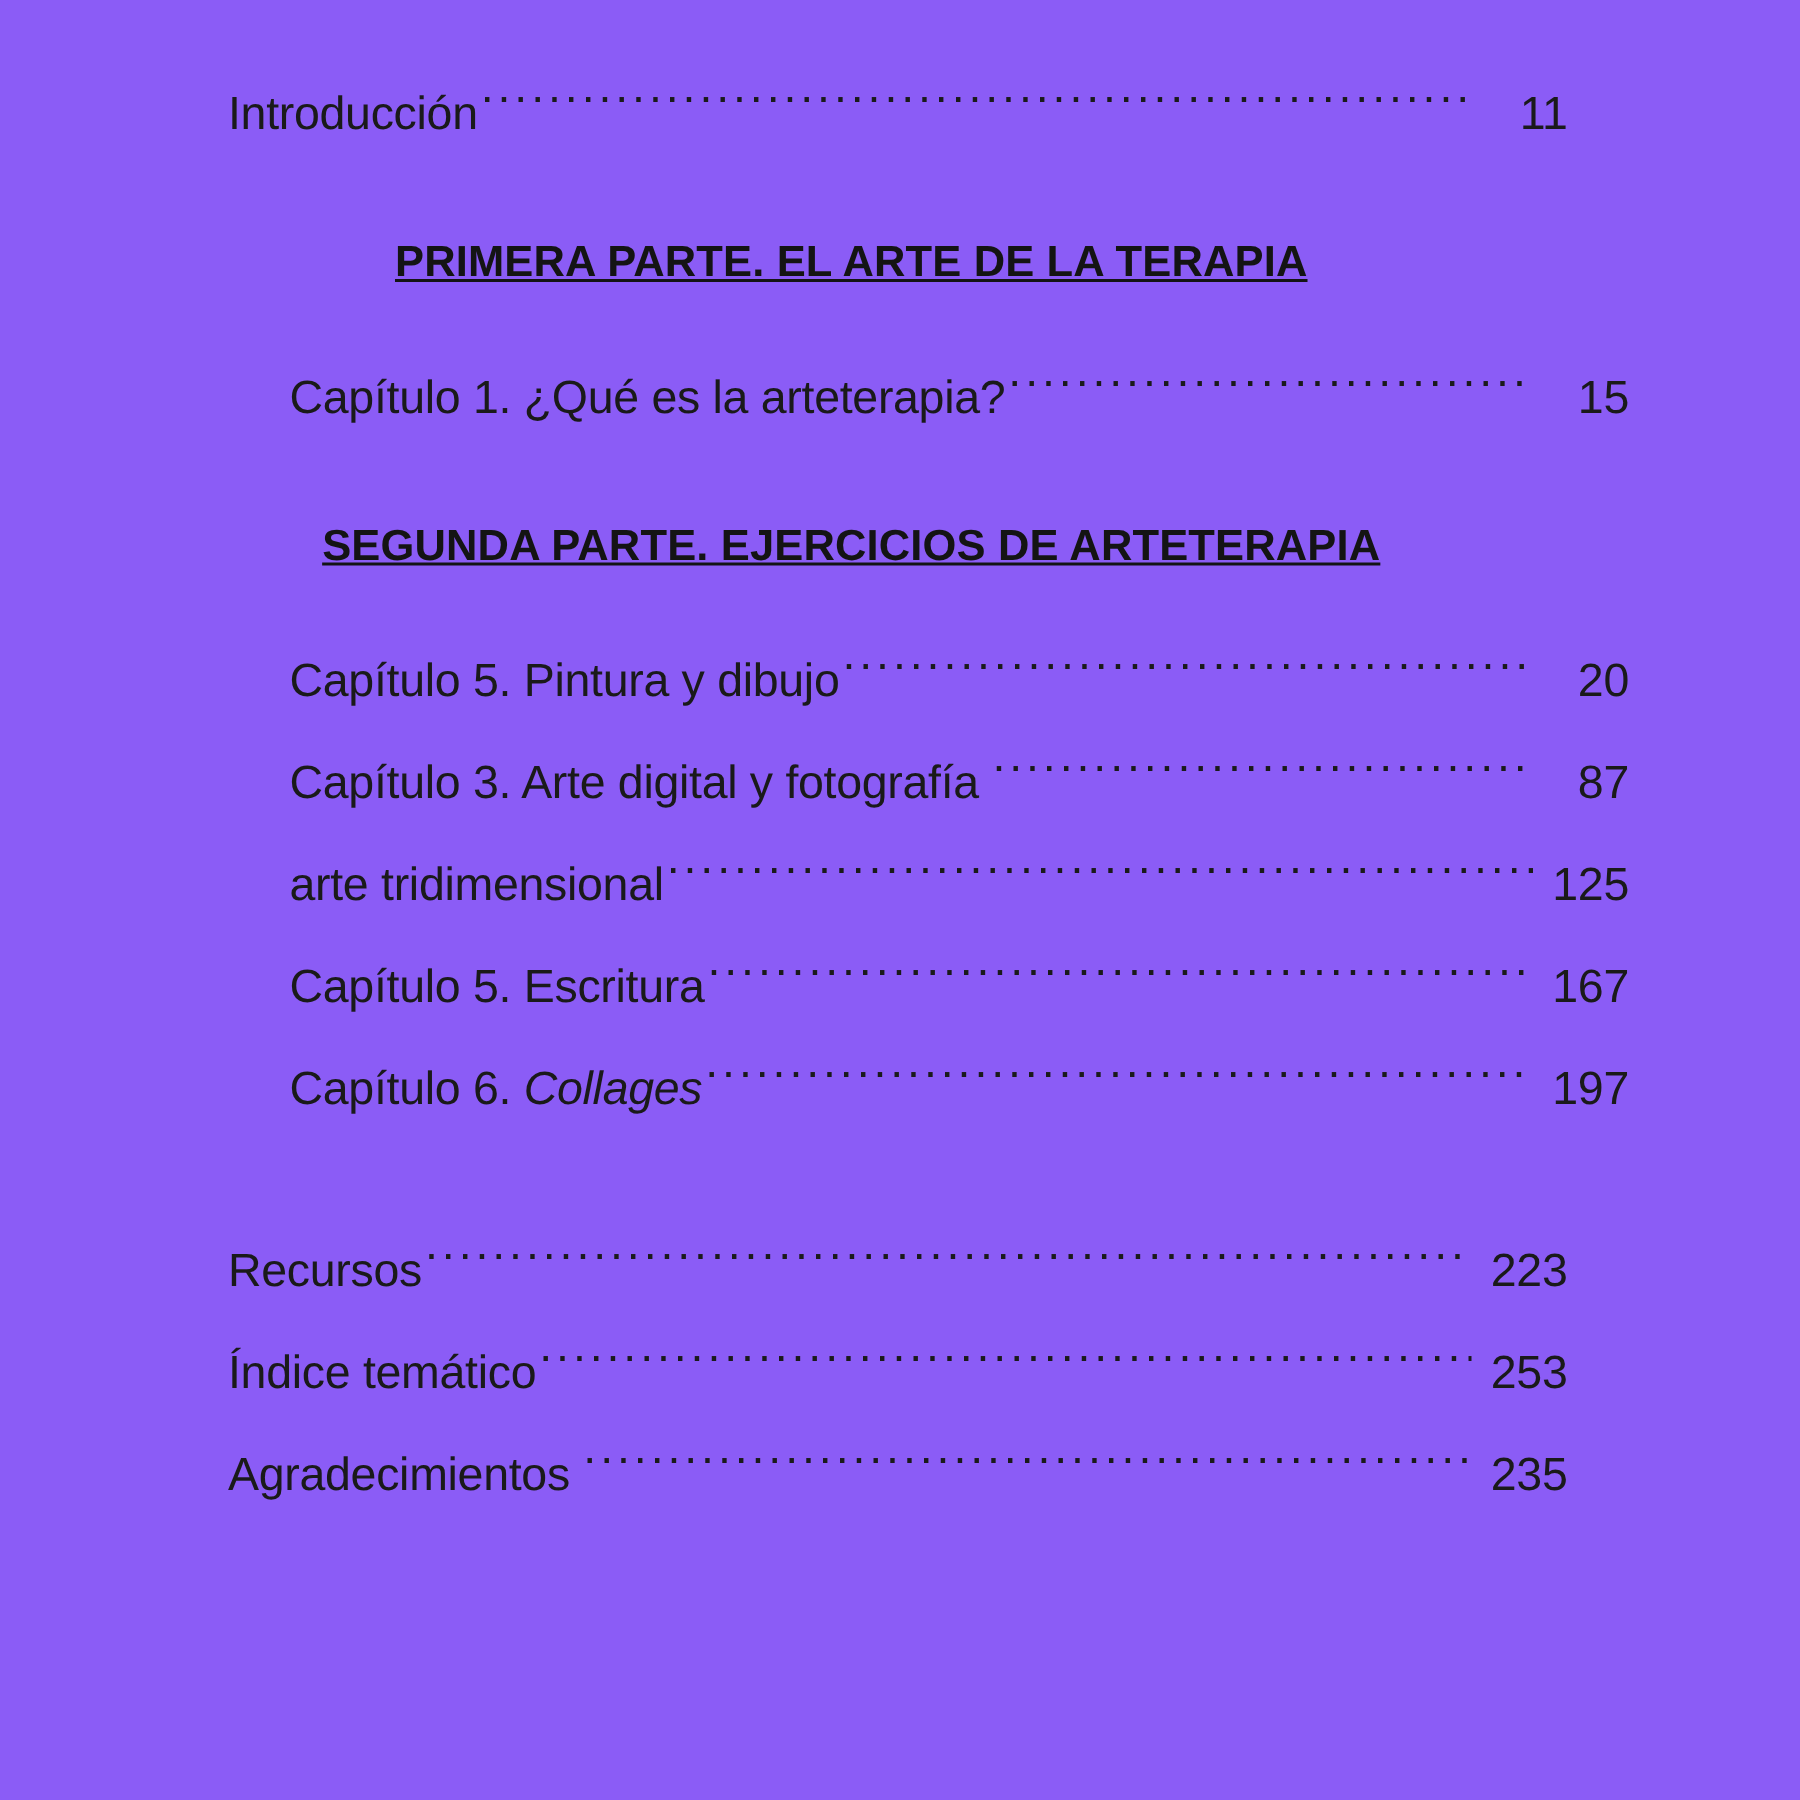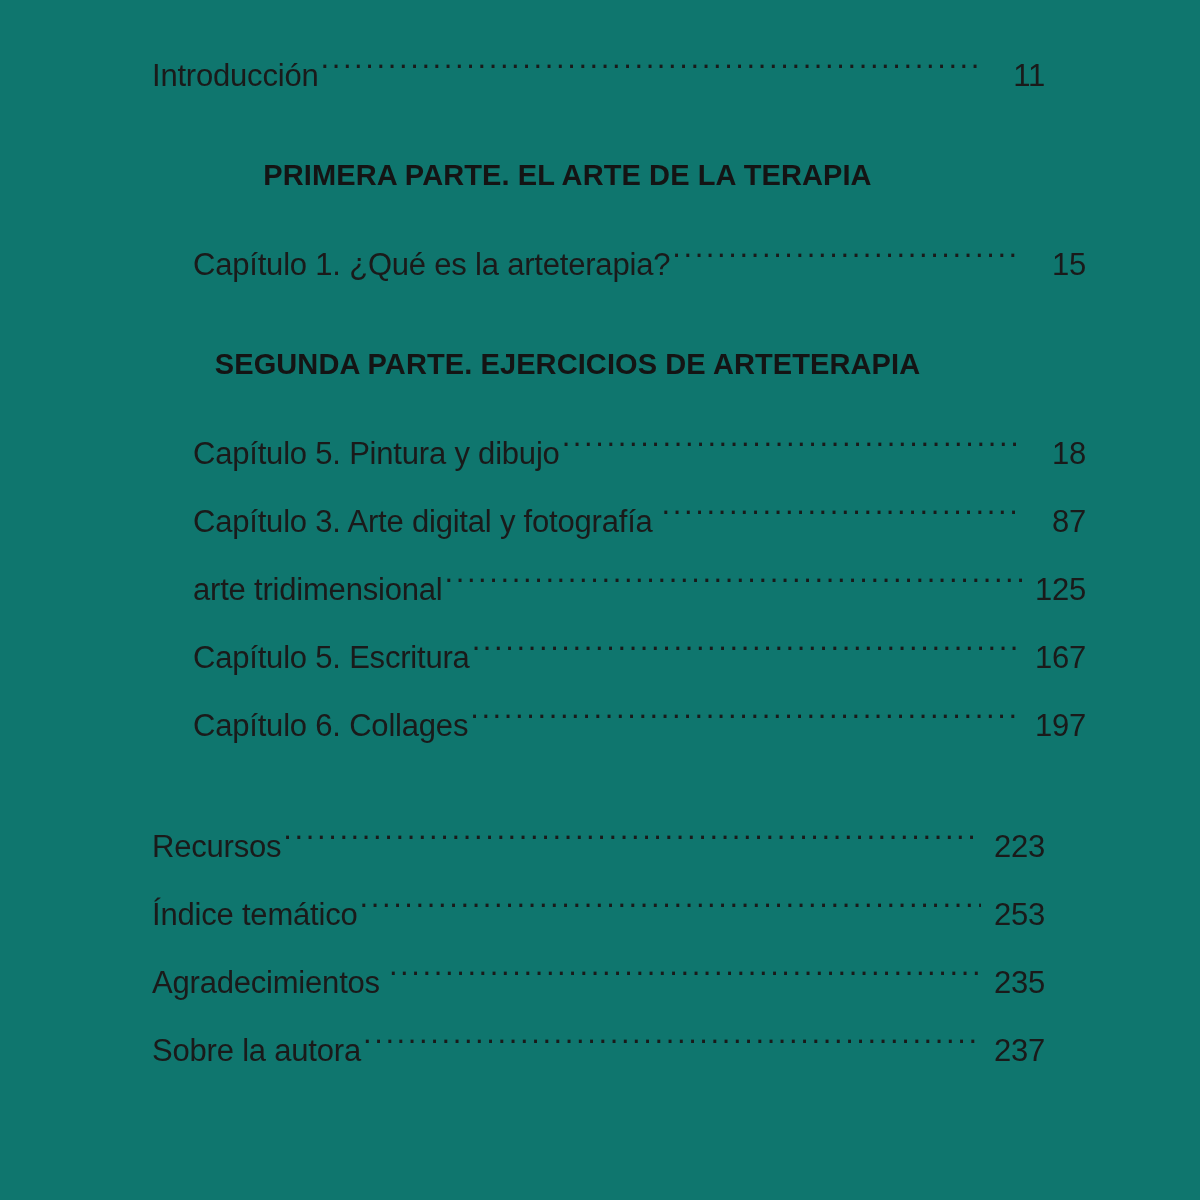--- a/index.html
+++ b/index.html
@@ -12,21 +12,21 @@
     height: 1200px;
     font-family: "Liberation Sans", sans-serif;
     color: #1a1a1a;
     overflow: hidden;
   }
 
   .page {
     position: relative;
     width: 1200px;
     height: 1200px;
-    background: #0f766e;
+    background: #8b5cf6;
     box-sizing: border-box;
   }
 
   .toc {
     position: absolute;
     left: 152px;
     top: 34px;
     width: 893px; 
   }
 
@@ -39,20 +39,21 @@
     line-height: 52px;
     letter-spacing: -0.2px;
     color: #1a1a1a;
     white-space: nowrap;
   }
   .toc-row .title {
     flex: 0 0 auto;
     font-weight: 400;
   }
   .toc-row .title .italic {
+    font-style: italic;
   }
   .toc-row .leader {
     flex: 1 1 auto;
     overflow: hidden;
     height: 1em;
     position: relative;
     margin: 0 2px;
   }
   .toc-row .leader::before {
     content: "......................................................................................................................................................................";
@@ -90,20 +91,21 @@
   
   .part-heading {
     text-align: center;
     font-weight: 700;
     font-size: 29px;
     line-height: 40px;
     letter-spacing: 0.1px;
     color: #141414;
     white-space: nowrap;
     padding-right: 62px; 
+    text-decoration: underline;
   }
 
   
   .sp-before-part-1 { height: 53px; }
   .sp-after-part-1  { height: 28px; }
   .sp-before-part-2 { height: 53px; }
   .sp-after-part-2  { height: 28px; }
   .sp-before-back   { height: 53px; }
 </style>
 </head>
@@ -132,21 +134,21 @@
 
     <div class="sp-before-part-2"></div>
 
     <div class="part-heading">SEGUNDA PARTE. EJERCICIOS DE ARTETERAPIA</div>
 
     <div class="sp-after-part-2"></div>
 
     <div class="toc-row level-1">
       <span class="title">Capítulo 5. Pintura y dibujo</span>
       <span class="leader"></span>
-      <span class="page-num">18</span>
+      <span class="page-num">20</span>
     </div>
 
     <div class="toc-row level-1 gap-leader">
       <span class="title">Capítulo 3. Arte digital y fotografía</span>
       <span class="leader"></span>
       <span class="page-num">87</span>
     </div>
 
     <div class="toc-row level-1">
       <span class="title">arte tridimensional</span>
@@ -180,20 +182,15 @@
       <span class="leader"></span>
       <span class="page-num">253</span>
     </div>
 
     <div class="toc-row level-0 gap-leader">
       <span class="title">Agradecimientos</span>
       <span class="leader"></span>
       <span class="page-num">235</span>
     </div>
 
-    <div class="toc-row level-0">
-      <span class="title">Sobre la autora</span>
-      <span class="leader"></span>
-      <span class="page-num">237</span>
-    </div>
 
   </div>
 </div>
 
 </body></html>

